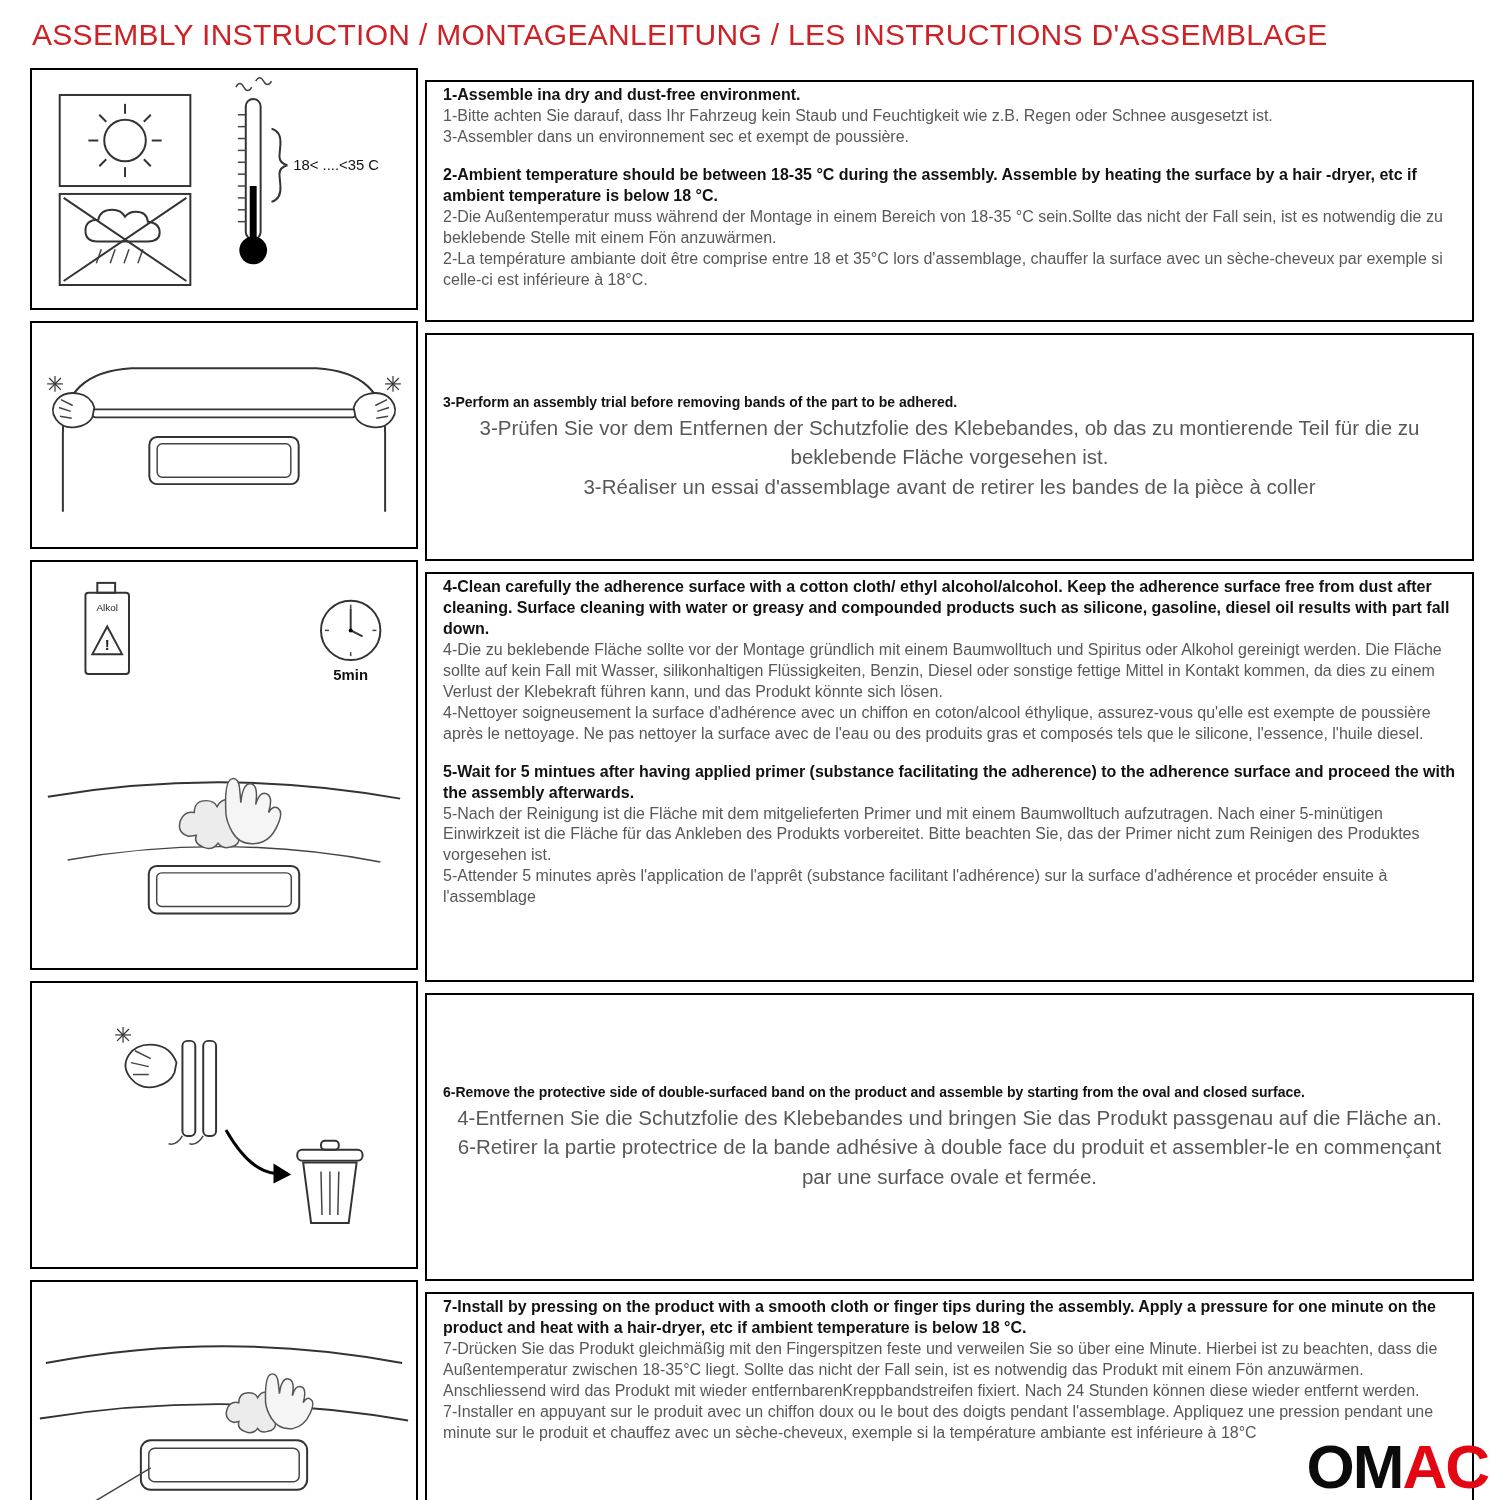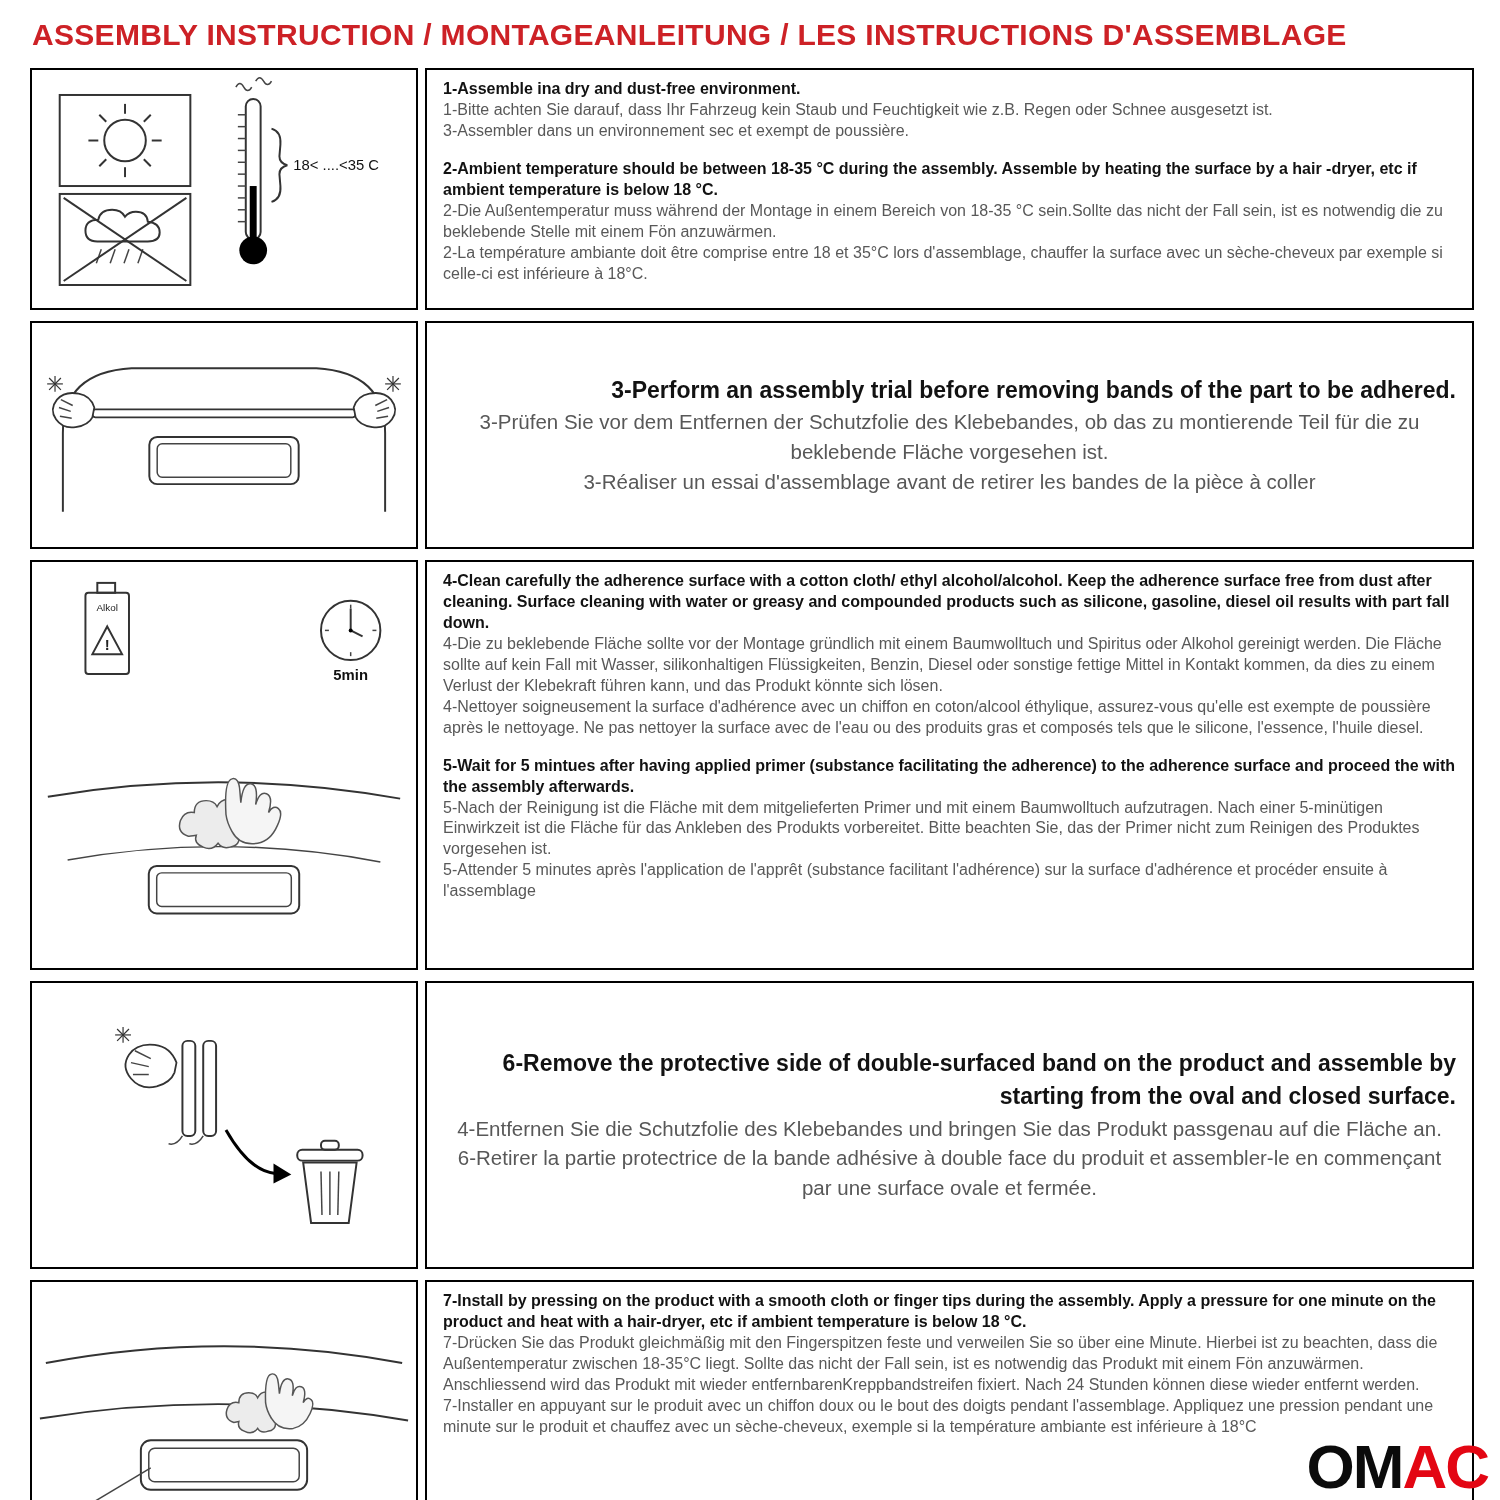--- a/index.html
+++ b/index.html
@@ -1,31 +1,31 @@
 <!DOCTYPE html>
 <html><head>
 <meta charset="utf-8">
 <style>
   html,body{margin:0;padding:0;background:#fff;}
   .page{position:relative;width:1500px;height:1500px;background:#fff;
         font-family:"Liberation Sans","DejaVu Sans",sans-serif;
         box-sizing:border-box;padding:14px 26px 0 30px;overflow:hidden;}
-  .title{color:#cd2126;font-size:30px;font-weight:700;letter-spacing:.3px;margin:4px 0 16px 2px;white-space:nowrap;}
+  .title{color:#cd2126;font-size:30px;font-weight:400;letter-spacing:.3px;margin:4px 0 16px 2px;white-space:nowrap;}
   .row{display:grid;grid-template-columns:388px 1fr;gap:7px;margin-bottom:11px;}
   .cell{border:2px solid #000;background:#fff;box-sizing:border-box;height:100%;}
   .art{display:flex;align-items:center;justify-content:center;overflow:hidden;}
   .art svg{width:100%;height:100%;display:block;}
   svg text{font-family:inherit;}
-  .txt{padding:9px 16px;}
+  .txt{padding:3px 16px;margin-top:12px;}
   .center{display:flex;flex-direction:column;justify-content:center;}
   p{margin:0;}
   .small p{font-size:16px;line-height:1.31;}
   .small .en{font-weight:bold;color:#121212;}
   .small .de,.small .fr{color:#585858;}
-  .big .en{font-size:23px;font-weight:bold;color:#121212;line-height:1.45;text-align:right;}
+  .big .en{font-size:14px;font-weight:bold;color:#121212;line-height:1.45;}
   .big .de,.big .fr{font-size:20.5px;color:#585858;line-height:1.45;text-align:center;}
   .gap{height:17px;}
   .h242{height:242px;} .h228{height:228px;} .h410{height:410px;} .h232{height:288px;} .h230{height:276px;}
   .logo{position:absolute;right:12px;bottom:2px;font-size:62px;font-weight:900;letter-spacing:-2px;line-height:1;}
   .logo .b{color:#0b0b0b;} .logo .r{color:#e30613;}
   .ln{stroke:#333;stroke-width:2;fill:none;}
   .thin{stroke:#444;stroke-width:1.5;fill:none;}
   .blk{fill:#000;stroke:none;}
 </style>
 </head>

